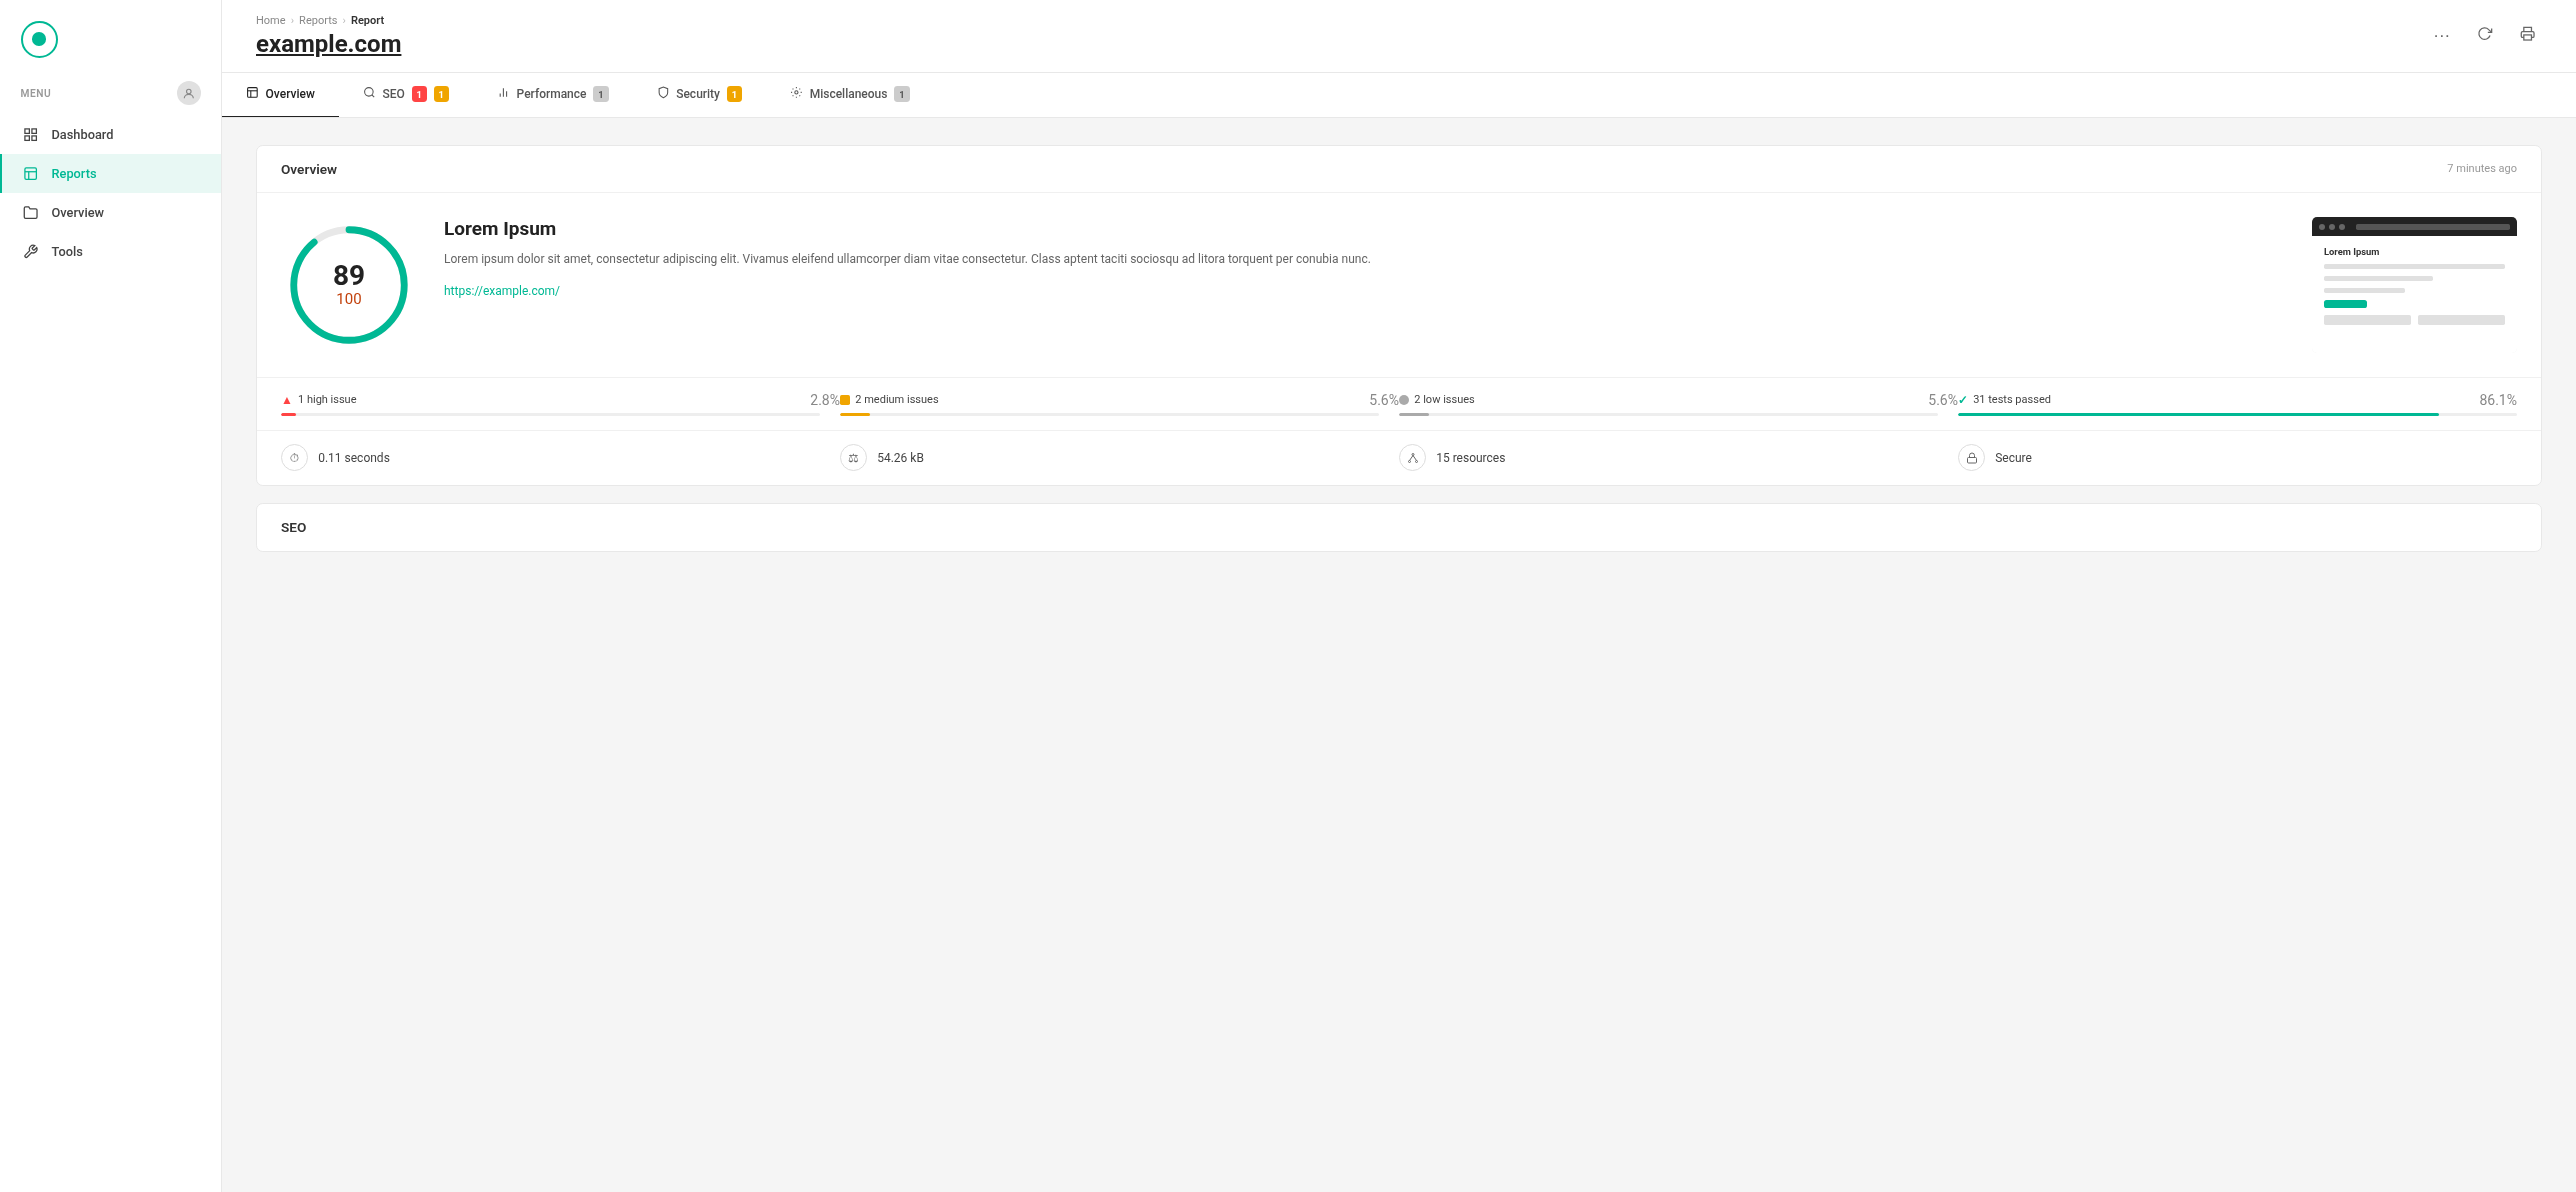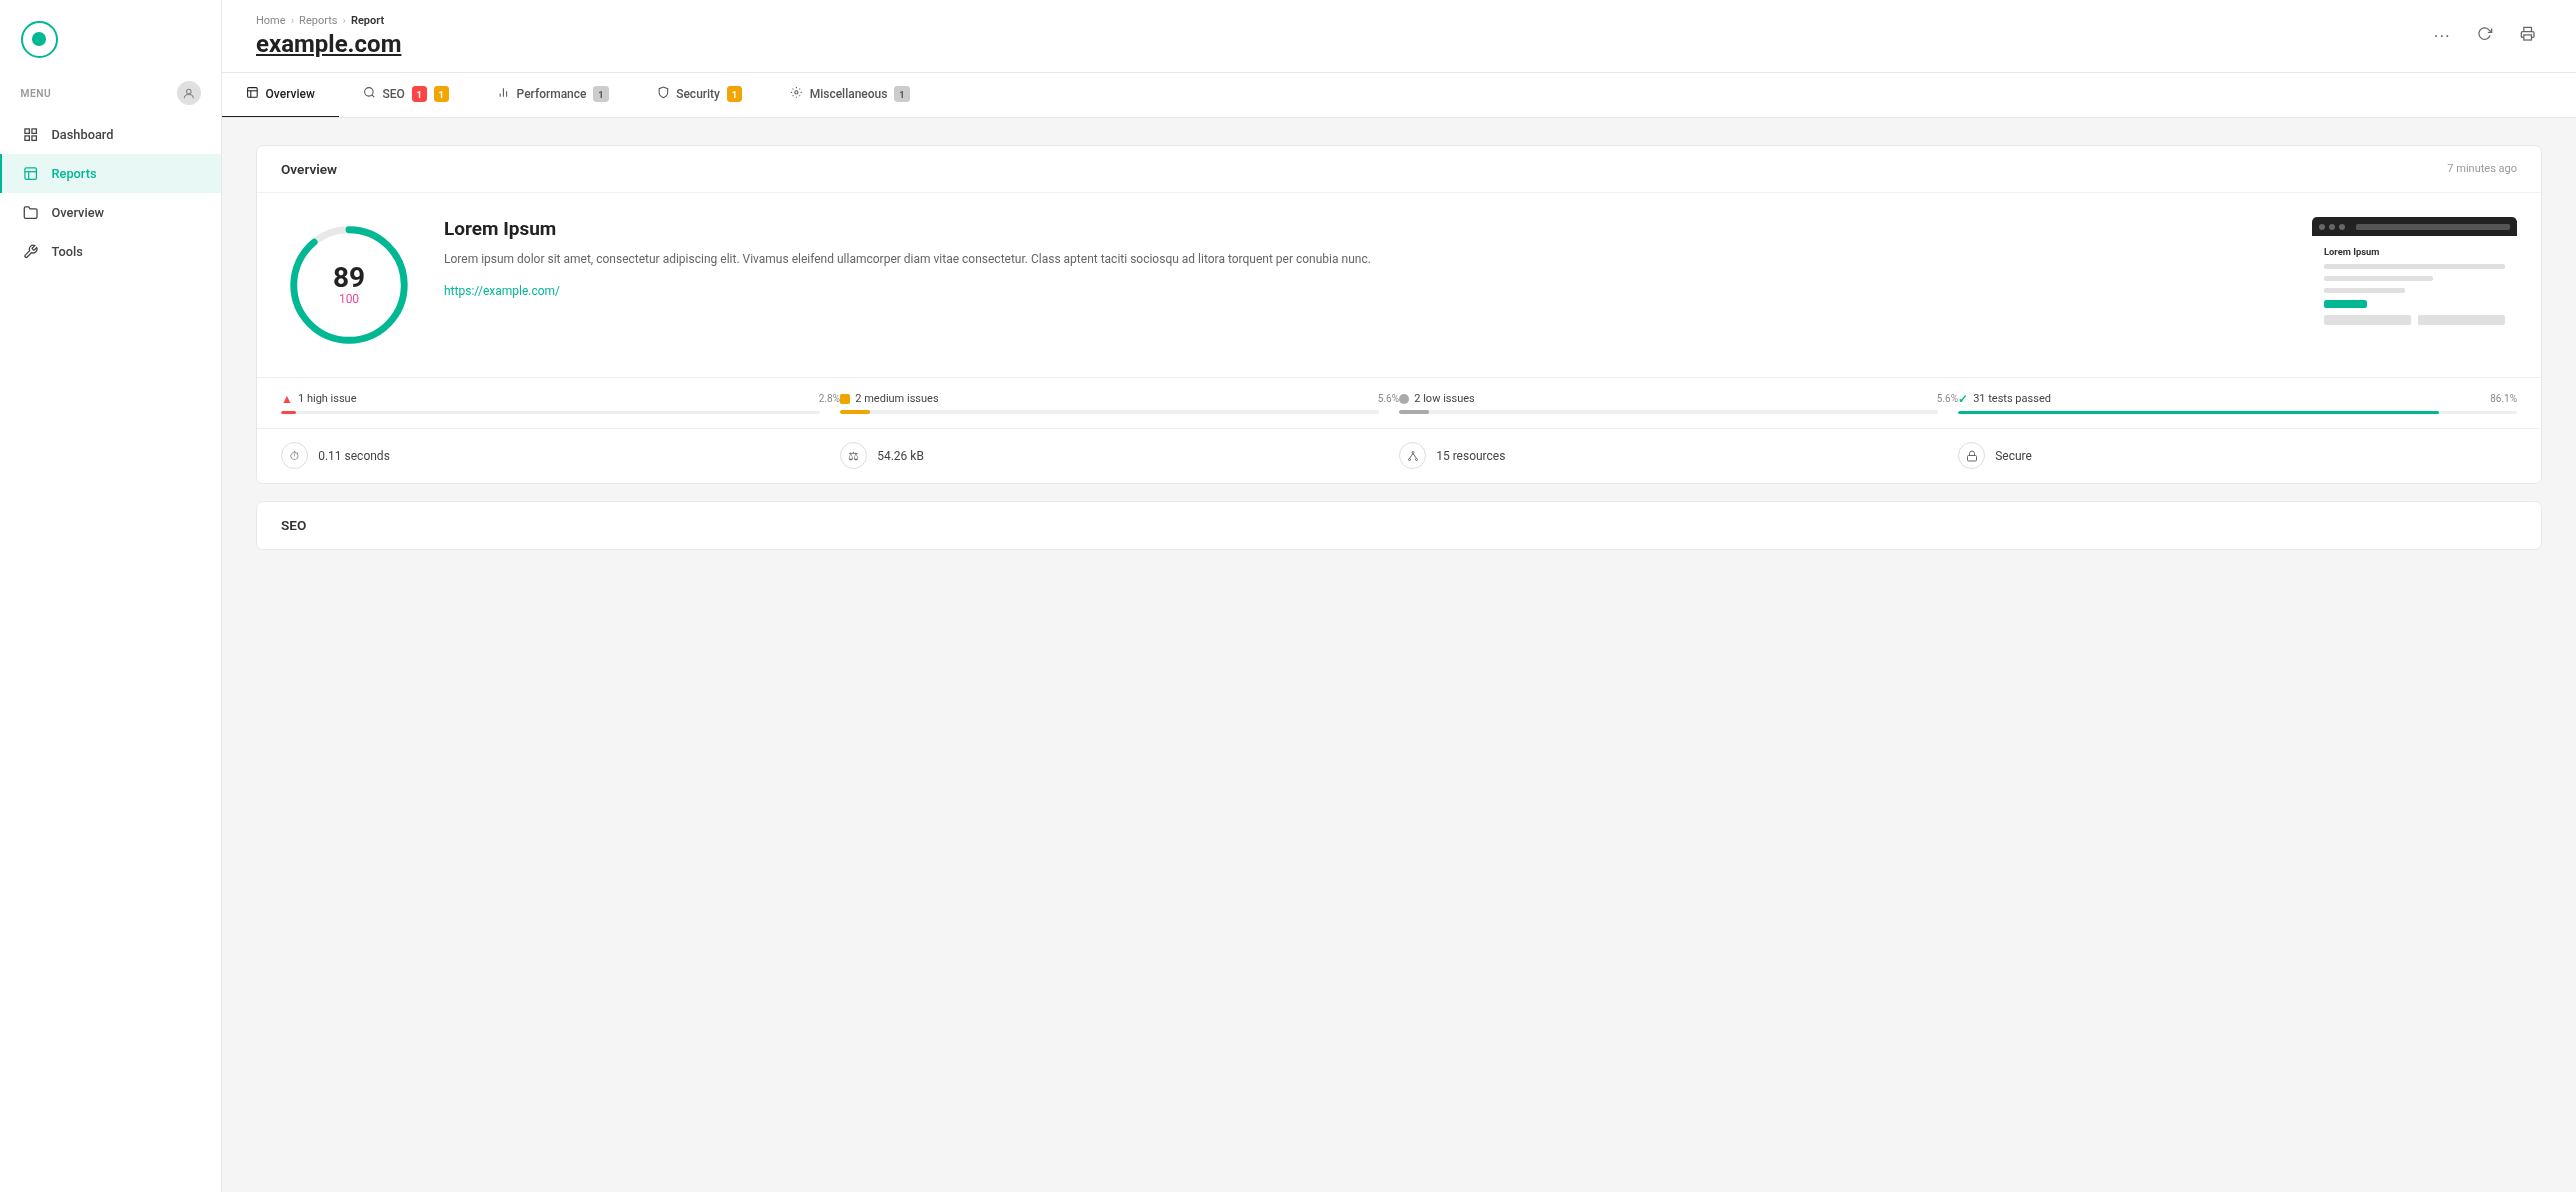--- a/index.html
+++ b/index.html
@@ -221,22 +221,22 @@
       transform: translate(-50%, -50%);
       text-align: center;
     }
     .gauge-score {
       font-size: 28px;
       font-weight: 700;
       color: #222;
       line-height: 1;
     }
     .gauge-total {
-      font-size: 12px;
-      color: #ec4899;
+      font-size: 15px;
+      color: #c2410c;
     }
 
     
     .info-content {
       flex: 1;
     }
     .info-name {
       font-size: 19px;
       font-weight: 700;
       color: #222;
@@ -342,21 +342,21 @@
       justify-content: space-between;
     }
     .issue-label {
       display: flex;
       align-items: center;
       gap: 5.1px;
       font-size: 11px;
       color: #444;
     }
     .issue-pct {
-      font-size: 10px;
+      font-size: 14px;
       color: #888;
     }
     .progress-bar {
       height: 3.4px;
       background: #eee;
       border-radius: 1.7px;
       overflow: hidden;
       margin-right: 20.5px;
     }
     .progress-fill {

